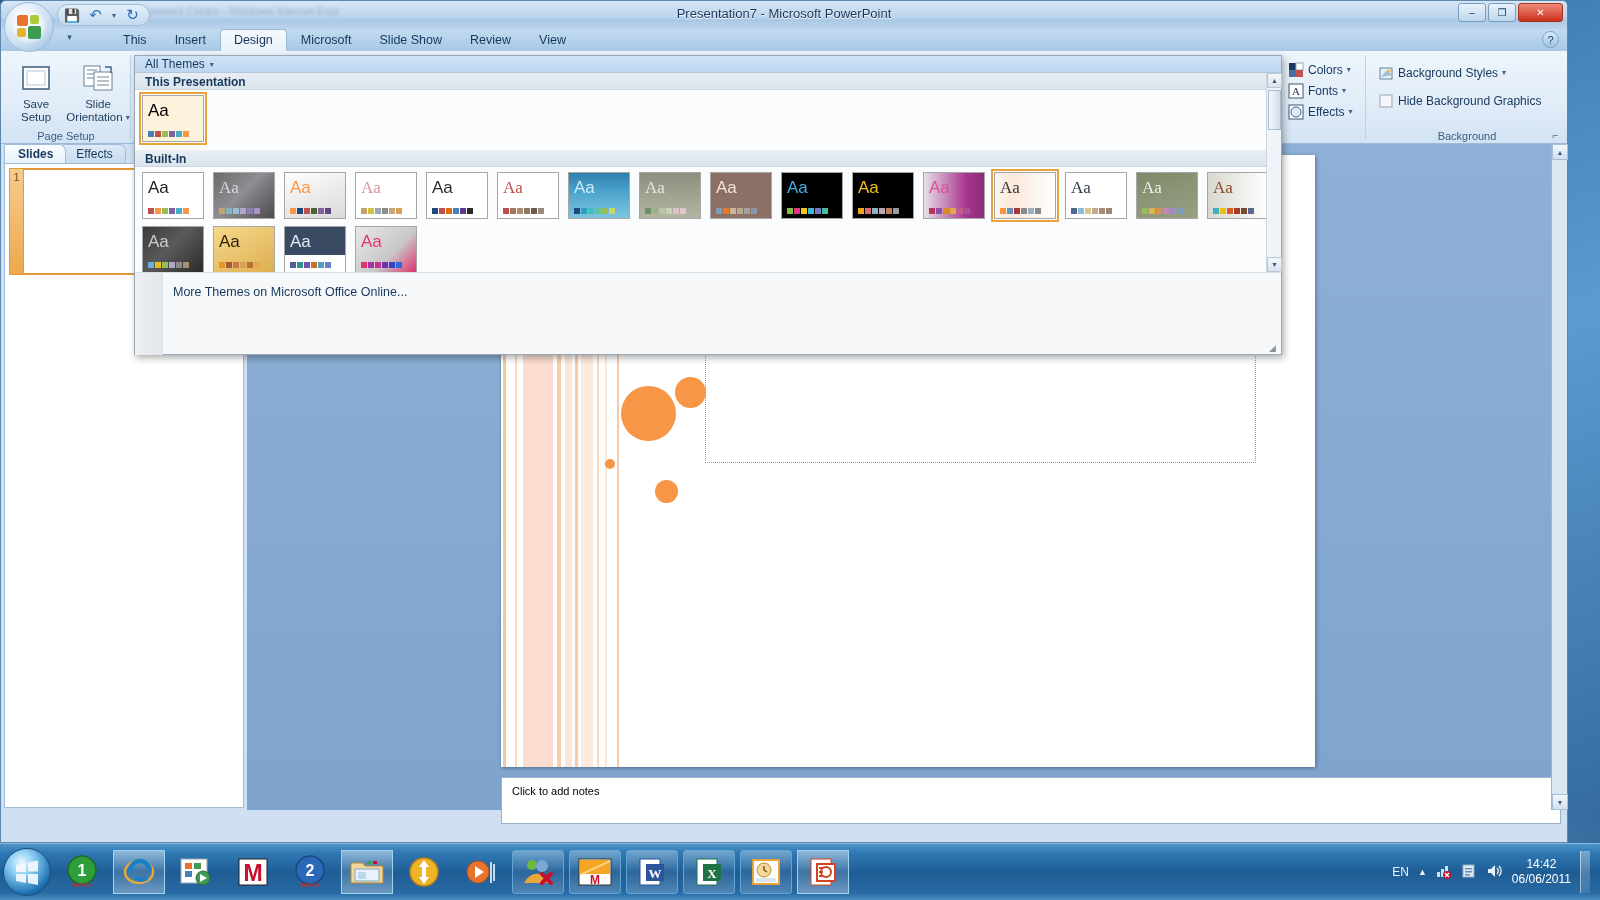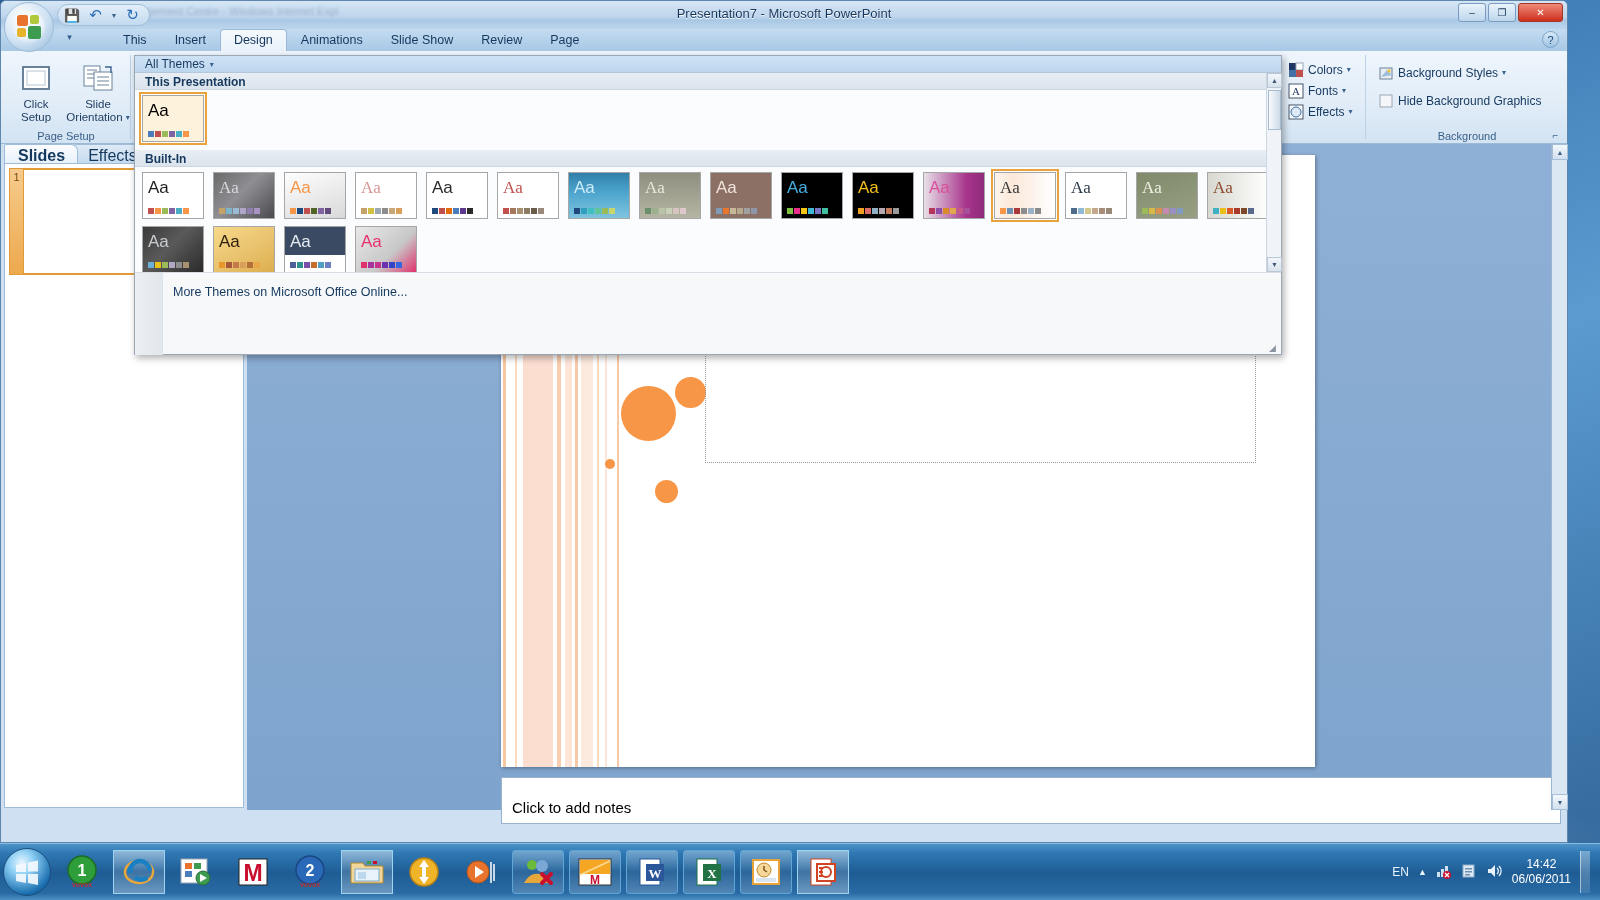--- a/index.html
+++ b/index.html
@@ -186,21 +186,21 @@
     position: relative; height: 21px; display: flex; align-items: center;
     padding-left: 38px; font-size: 12.5px; color: #15385e; gap: 6px;
   }
   .tm-item-ico { position: absolute; left: 6px; top: 2px; width: 17px; height: 17px; }
   .tm-resize { position: absolute; right: 2px; bottom: 1px; width: 10px; height: 10px; font-size: 9px; color: #8a95a1; }
 
   
   .leftpane { position: absolute; left: 0; top: 143px; width: 246px; bottom: 32px; background: #cfe0f2; }
   .pane-tabs { position: absolute; left: 3px; top: 0; display: flex; }
   .ptab {
-    height: 19px; padding: 2px 12px 0 13px; font-size: 16px; color: #15385e;
+    height: 19px; padding: 2px 12px 0 13px; font-size: 12px; color: #15385e;
     background: linear-gradient(#dfeaf6,#c5dbee);
     border: 1px solid #9fbdd9; border-bottom: none;
     border-radius: 2px 7px 0 0; margin-right: -4px;
   }
   .ptab.active { background: linear-gradient(#fbfdff,#e8f1fa); font-weight: bold; z-index: 2; }
   .slide-list { position: absolute; left: 3px; top: 19px; right: 3px; bottom: 2px; background: #fff; border: 1px solid #9fbdd9; }
   .slide-item { position: absolute; left: 4px; top: 4px; display: flex; }
   .slide-num {
     width: 14px; padding-top: 2px; text-align: center; font-size: 11px; color: #7b4a12;
     background: linear-gradient(#f6cb8d,#eda94d); height: 107px;
@@ -229,21 +229,21 @@
     color: #5b7390; font-variant: small-caps; letter-spacing: .5px;
   }
   .ph-sub {
     left: 204px; top: 160px; width: 551px; height: 148px;
     font-family: "Liberation Serif", serif; font-size: 17px;
     color: #5b7390; font-weight: bold; align-items: flex-start; padding-top: 6px;
   }
   .notes {
     position: absolute; left: 254px; top: 633px; width: 1060px; height: 47px;
     background: #fff; border: 1px solid #9ab2cc;
-    font-size: 15px; color: #000; padding: 21px 10px;
+    font-size: 11px; color: #000; padding: 7px 10px;
   }
   .vscroll { position: absolute; right: 0; top: 0; width: 16px; bottom: 0; background: #dbe7f3; border-left: 1px solid #9bb6d2; }
   .vs-arrow { width: 16px; height: 16px; background: linear-gradient(#f4f8fc,#d2e0ee); border: 1px solid #a6bed6; display: flex; align-items: center; justify-content: center; font-size: 7px; color: #3e5f84; }
 
   
   .statusbar {
     position: absolute; left: 0; bottom: 0; width: 1568px; height: 19px;
     background: linear-gradient(#cfe1f3,#b7d1ea);
     border-top: 1px solid #96b4d2;
     display: flex; align-items: center;
@@ -323,40 +323,40 @@
       <div class="qat-ico" style="font-size:8px;color:#3a6490;width:8px;">▾</div>
       <div class="qat-ico" style="color:#2c6fb5;font-size:15px;">↻</div>
     </div>
 
     <div class="tabstrip">
       <div class="qat-ico" style="position:absolute;left:60px;top:-1px;font-size:9px;color:#2d5c8c;">▾</div>
       <div class="tabs">
         <div class="tab">This</div>
         <div class="tab">Insert</div>
         <div class="tab active">Design</div>
-        <div class="tab">Animations</div>
+        <div class="tab">Microsoft</div>
         <div class="tab">Slide Show</div>
         <div class="tab">Review</div>
-        <div class="tab">Page</div>
+        <div class="tab">View</div>
       </div>
       <div class="help-btn">?</div>
     </div>
 
     <div class="ribbon">
 
       <div class="rgroup" style="left:0;width:130px;">
         <div style="position:absolute;left:6px;top:6px;display:flex;">
           <div class="bigbtn">
             <div class="gi">
               <svg width="34" height="32" viewBox="0 0 34 32">
                 <rect x="4" y="4" width="26" height="22" fill="#fff" stroke="#6a8299" stroke-width="2"></rect>
                 <rect x="8" y="8" width="18" height="14" fill="#fff" stroke="#b6c6d4"></rect>
               </svg>
             </div>
-            <span>Click</span>
+            <span>Save</span>
             <span>Setup</span>
           </div>
           <div class="bigbtn" style="width:66px;">
             <div class="gi">
               <svg width="34" height="32" viewBox="0 0 34 32">
                 <rect x="3" y="3" width="16" height="20" fill="#fff" stroke="#6a8299"></rect>
                 <line x1="6" y1="7" x2="16" y2="7" stroke="#6a8299"></line>
                 <line x1="6" y1="11" x2="16" y2="11" stroke="#6a8299"></line>
                 <line x1="6" y1="15" x2="16" y2="15" stroke="#6a8299"></line>
                 <rect x="13" y="9" width="18" height="18" fill="#fff" stroke="#6a8299"></rect>

